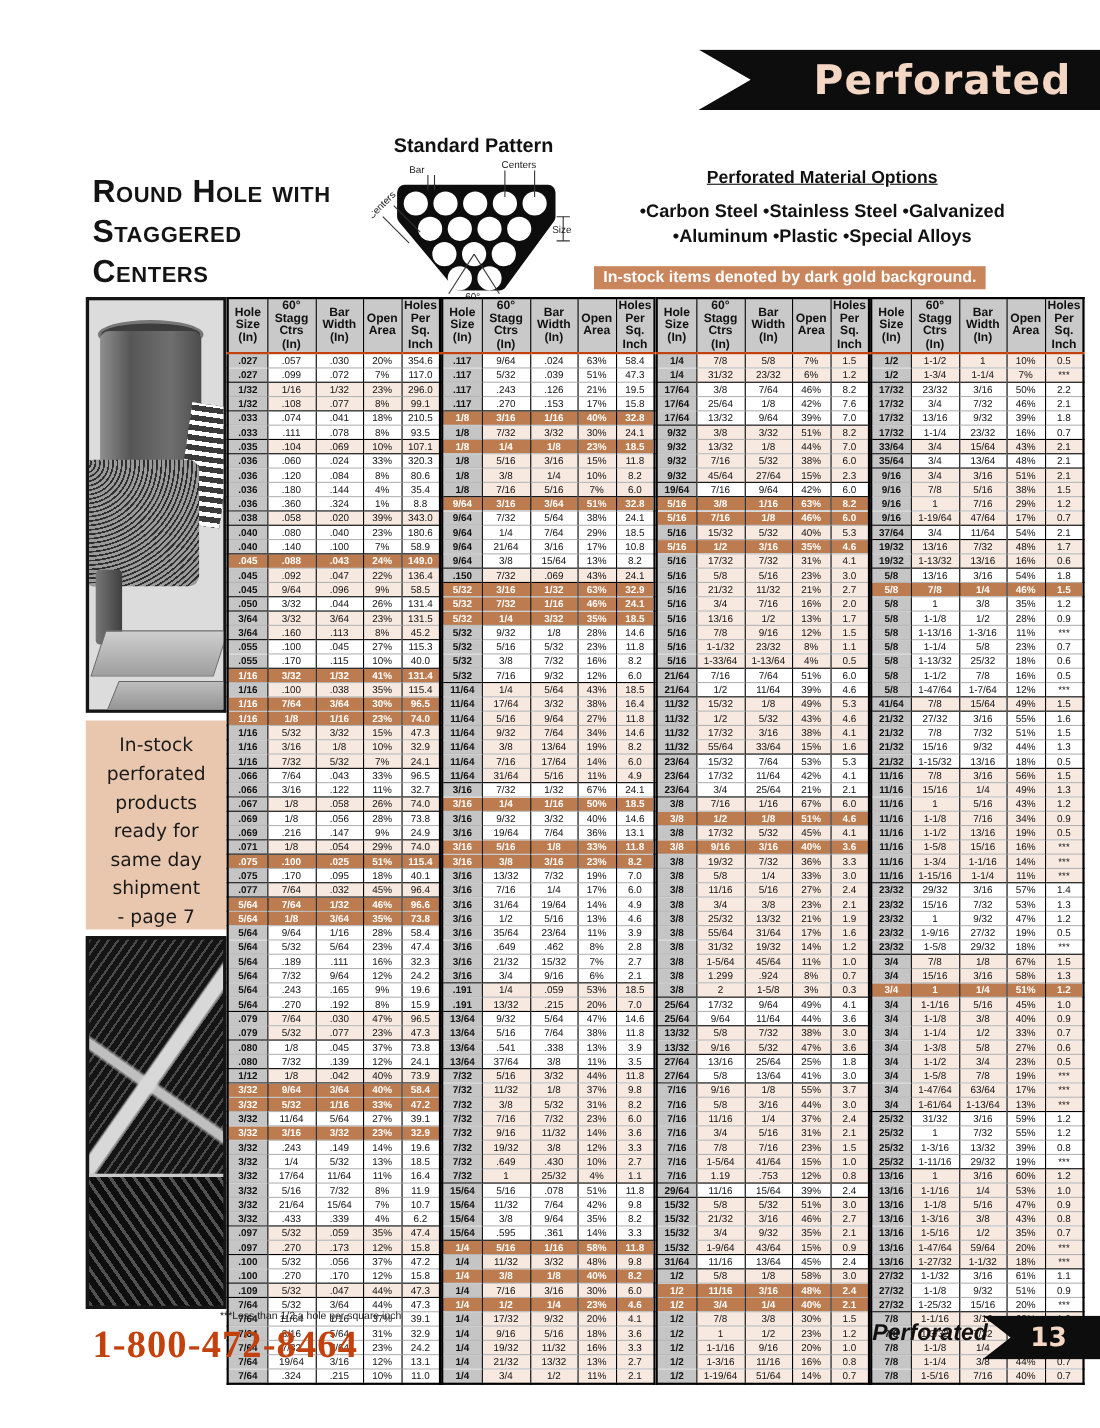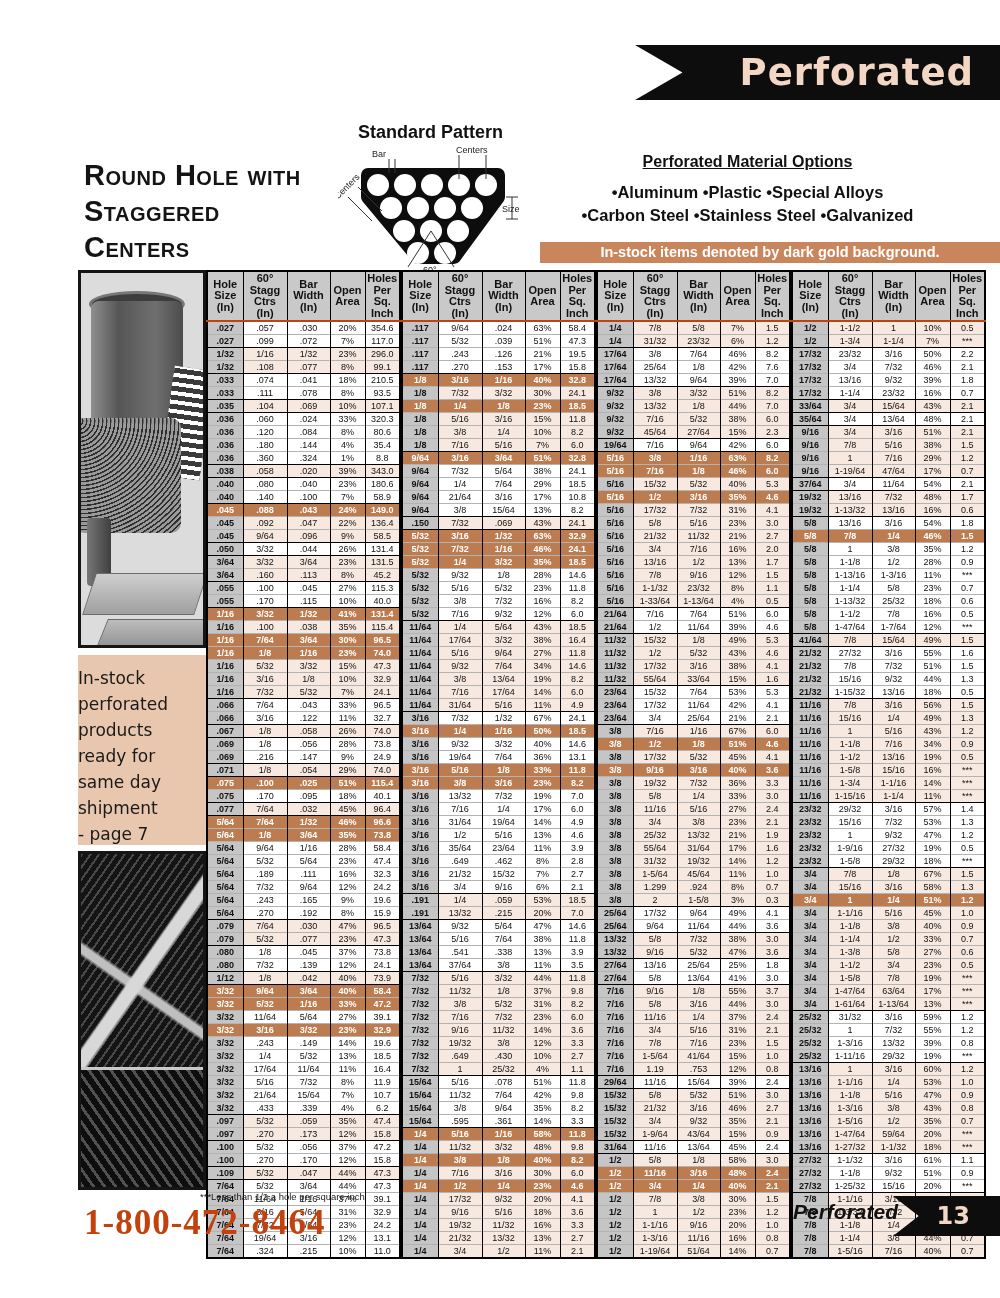--- a/index.html
+++ b/index.html
@@ -21,21 +21,21 @@
     font-weight:bold;font-variant:small-caps;letter-spacing:.5px;white-space:pre-line;color:#141414;margin-top:19px;}
 
   .pattern{position:absolute;left:338px;top:122px;width:185px;}
   .pattern-label{text-align:center;font-weight:bold;font-size:18px;margin-bottom:2px;}
   .pattern svg{display:block;}
 
   .material{position:absolute;left:545px;top:153px;width:405px;text-align:center;}
   .material-title{font-size:16px;font-weight:bold;text-decoration:underline;margin-bottom:10px;}
   .material-line{font-size:16.5px;font-weight:bold;line-height:23px;}
 
-  .gold-banner{position:absolute;left:540px;top:242px;width:460px;height:21px;background:var(--bannergold);
+  .gold-banner{position:absolute;left:540px;top:242px;width:356px;height:21px;background:var(--bannergold);
     color:#fff;font-weight:bold;font-size:14.5px;line-height:21px;text-align:center;
     font-family:"Liberation Sans",sans-serif;}
 
   
   .photo{position:absolute;left:78px;width:128px;border:3px solid #151515;}
   .photo1{top:270px;height:378px;background:#dcdcdc;overflow:hidden;}
   .p1-cyl{position:absolute;left:10px;top:28px;width:92px;height:150px;background:linear-gradient(90deg,#8f8f8f,#565656 30%,#6f6f6f 70%,#4c4c4c);border-radius:8px 8px 4px 4px;}
   .p1-cyl-top{position:absolute;left:8px;top:18px;width:96px;height:26px;border-radius:50%;background:#3d3d3d;border:3px solid #777;}
   .p1-mesh{position:absolute;left:-6px;top:145px;width:106px;height:115px;border-radius:10px;
     background:repeating-radial-gradient(circle at 3px 3px,#2e2e2e 0 1.4px,#9a9a9a 1.6px 4px);}
@@ -46,21 +46,21 @@
   .p1-tray{position:absolute;left:8px;top:300px;width:112px;height:42px;background:linear-gradient(#cfcfcf,#9f9f9f);transform:skewX(-18deg);
     border:1px solid #6d6d6d;}
   .p1-tray2{position:absolute;left:20px;top:346px;width:108px;height:34px;background:linear-gradient(#bdbdbd,#8a8a8a);transform:skewX(-22deg);border:1px solid #666;}
   .photo2{top:851px;height:339px;background:
     linear-gradient(125deg,transparent 38%,#d8d8d8 39% 43%,transparent 44%),
     linear-gradient(35deg,transparent 55%,#bfbfbf 56% 58%,transparent 59%),
     repeating-linear-gradient(125deg,#4a4a4a 0 2px,#141414 2px 7px),#181818;}
   .p2-band{position:absolute;left:0;bottom:0;width:100%;height:36%;
     background:repeating-linear-gradient(55deg,#515151 0 3px,#0e0e0e 3px 9px);border-top:3px solid #c9c9c9;}
   .sidebar-note{position:absolute;left:78px;top:655px;width:128px;height:190px;background:var(--tan);
-    font-family:"DejaVu Sans",sans-serif;font-size:17px;font-weight:500;line-height:26px;text-align:left;
+    font-family:"DejaVu Sans",sans-serif;font-size:17px;font-weight:500;line-height:26px;text-align:center;
     white-space:pre-line;padding-top:10px;color:#1a1a1a;}
 
   
   table.tbl{position:absolute;top:270px;width:193px;border-collapse:collapse;table-layout:fixed;
     border:2px solid #000;background:#fff;}
   .t1{left:206px;} .t2{left:401px;} .t3{left:596px;} .t4{left:791px;}
   .tbl th{background:var(--headgray);font-size:11px;line-height:11.5px;font-weight:bold;
     white-space:pre-line;vertical-align:middle;text-align:center;height:50px;
     border-left:1px solid #000;border-bottom:2px solid #c2410c;padding:1px 0;}
   .tbl th:first-child{border-left:none;}
@@ -133,22 +133,22 @@
       <text class="pat-txt" x="34" y="12">Bar</text>
       <text class="pat-txt" x="118" y="8">Centers</text>
       <text class="pat-txt" x="2" y="44" transform="rotate(-45 14 52)">Centers</text>
       <text class="pat-txt" x="164" y="67">Size</text>
       <text class="pat-txt" x="85" y="128">60°</text>
     </svg>
   </div>
 
   <div class="material">
     <div class="material-title">Perforated Material Options</div>
+    <div class="material-line">•Carbon Steel  •Stainless Steel  •Galvanized</div>
     <div class="material-line">•Aluminum  •Plastic  •Special Alloys</div>
-    <div class="material-line">•Carbon Steel  •Stainless Steel  •Galvanized</div>
   </div>
 
   <div class="gold-banner">In-stock items denoted by dark gold background.</div>
 
   <div class="photo photo1">
     <div class="p1-cyl-top"></div>
     <div class="p1-cyl"></div>
     <div class="p1-grid"></div>
     <div class="p1-mesh"></div>
     <div class="p1-tube"></div>

